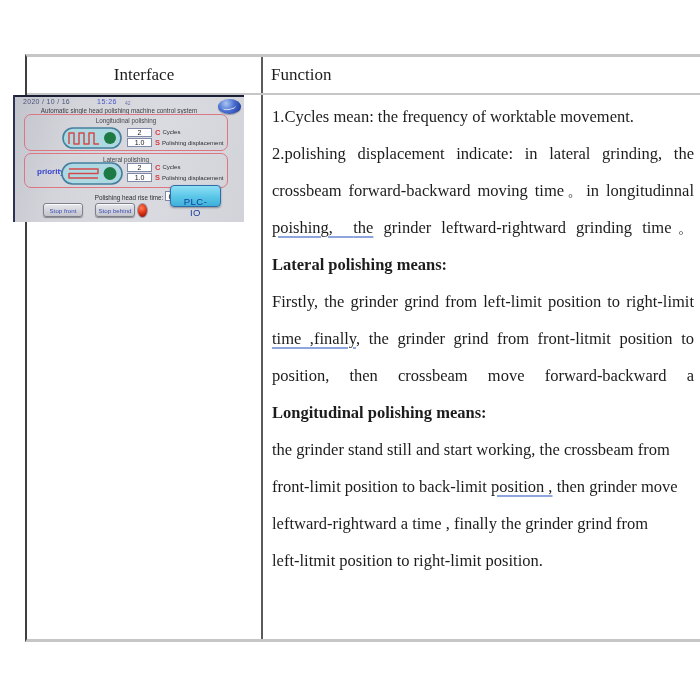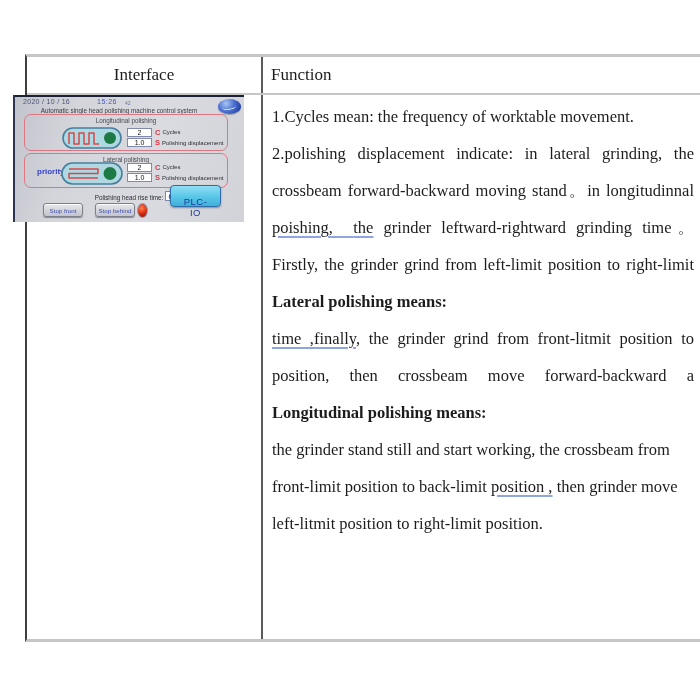--- a/index.html
+++ b/index.html
@@ -136,29 +136,30 @@
 
 <div class="doc-table">
   <div class="col-divider"></div>
   <div class="header-sep"></div>
   <div class="h-interface">Interface</div>
   <div class="h-function">Function</div>
 
   <div class="function-text">
       <div class="fline plain"><span>1.Cycles mean: the frequency of worktable movement.</span></div>
       <div class="fline justify"><span>2.polishing displacement indicate: in lateral grinding, the</span></div>
-      <div class="fline justify"><span>crossbeam forward-backward moving stand。in longitudinnal</span></div>
+      <div class="fline justify"><span>crossbeam forward-backward moving time。in longitudinnal</span></div>
       <div class="fline justify"><span class="uline">poishing,</span><span class="uline">&nbsp; </span><span class="uline">the</span><span> grinder leftward-rightward grinding time。</span></div>
+      <div class="fline bold"><span>Lateral polishing means:</span></div>
       <div class="fline justify"><span>Firstly, the grinder grind from left-limit position to right-limit</span></div>
-      <div class="fline bold"><span>Lateral polishing means:</span></div>
       <div class="fline justify"><span class="uline">time ,finally</span><span>, the grinder grind from front-litmit position to</span></div>
       <div class="fline justify"><span>position, then crossbeam move forward-backward a</span></div>
       <div class="fline bold"><span>Longitudinal polishing means:</span></div>
       <div class="fline plain"><span>the grinder stand still and start working, the crossbeam from</span></div>
       <div class="fline plain"><span>front-limit position to back-limit </span><span class="uline">position ,</span><span> then grinder move</span></div>
+      <div class="fline plain"><span>leftward-rightward a time , finally the grinder grind from</span></div>
       <div class="fline plain"><span>left-litmit position to right-limit position.</span></div>
     </div>
 </div>
 
 <div class="hmi">
   <div class="hmi-bezel"></div>
   <span class="hmi-date">2020 / 10 / 16</span>
   <span class="hmi-time">15:26</span>
   <span class="hmi-sec">42</span>
   <div class="hmi-title">Automatic single head polishing machine control system</div>

